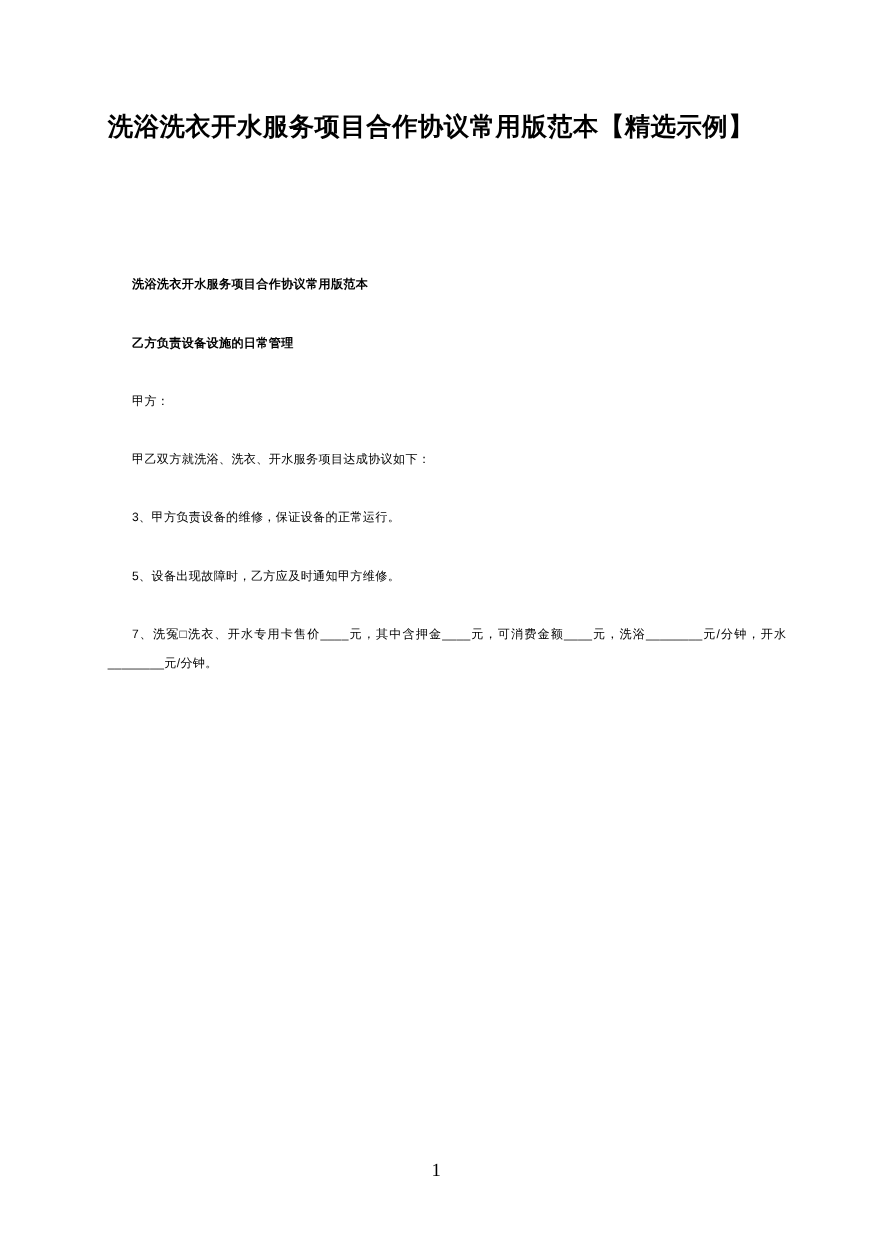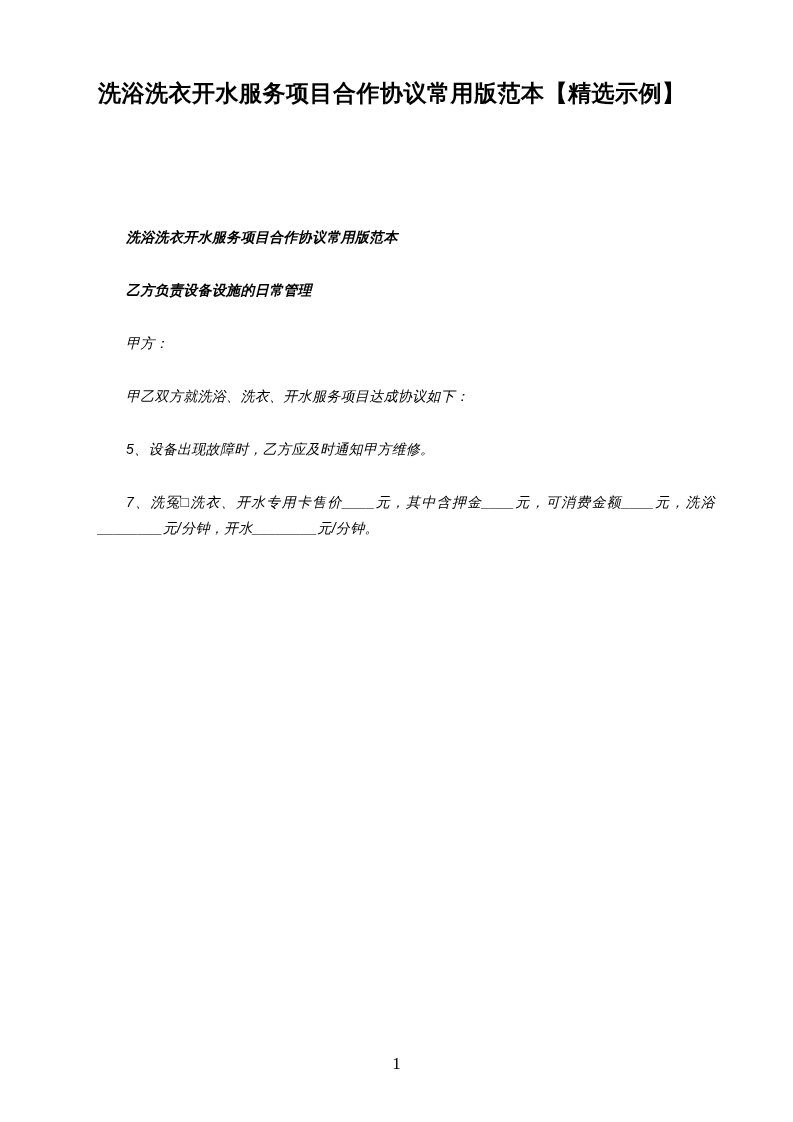--- a/index.html
+++ b/index.html
@@ -8,39 +8,38 @@
     background: #ffffff;
   }
   .page {
     width: 793px;
     height: 1122px;
     position: relative;
     background: #ffffff;
     color: #000000;
     font-family: "Liberation Sans", "DejaVu Sans", sans-serif;
     box-sizing: border-box;
-    padding: 76px 78px 0 98px;
+    padding: 98px 78px 0 98px;
     overflow: hidden;
   }
   .doc-title {
     font-size: 23px;
     font-weight: bold;
     line-height: 34px;
     letter-spacing: 0.5px;
     white-space: nowrap;
     margin: 0 0 114px 0;
   }
   .content .para {
-    font-size: 14px;
+    font-size: 11px;
     line-height: 26px;
     margin: 27px 0 0 0;
     text-indent: 2em;
     text-align: justify;
     letter-spacing: 0.3px;
-    font-style: italic;
   }
   .content .para:first-child {
     margin-top: 0;
   }
   .content .para.bold {
     font-weight: bold;
   }
   .page-number {
     position: absolute;
     bottom: 48px;
@@ -65,20 +64,21 @@
 
     <p class="para bold">乙方负责设备设施的日常管理</p>
 
     <p class="para">甲方：</p>
 
 
     <p class="para">甲乙双方就洗浴、洗衣、开水服务项目达成协议如下：</p>
 
 
 
+    <p class="para">3、甲方负责设备的维修，保证设备的正常运行。</p>
 
 
     <p class="para">5、设备出现故障时，乙方应及时通知甲方维修。</p>
 
 
     <p class="para">7、洗冤□洗衣、开水专用卡售价____元，其中含押金____元，可消费金额____元，洗浴________元/分钟，开水________元/分钟。</p>
 
   </div>
 
   <div class="page-number">1</div>

